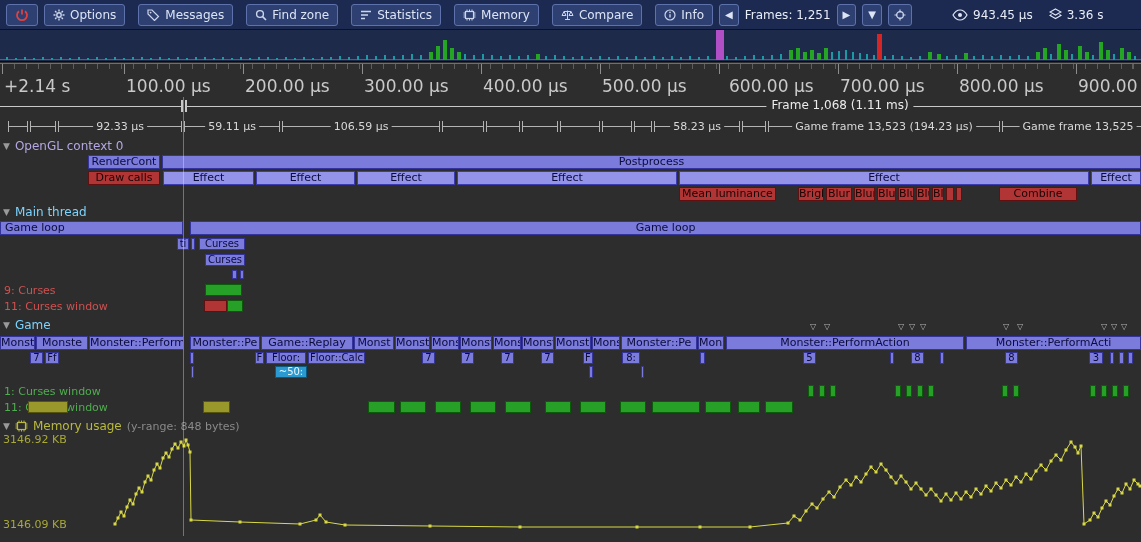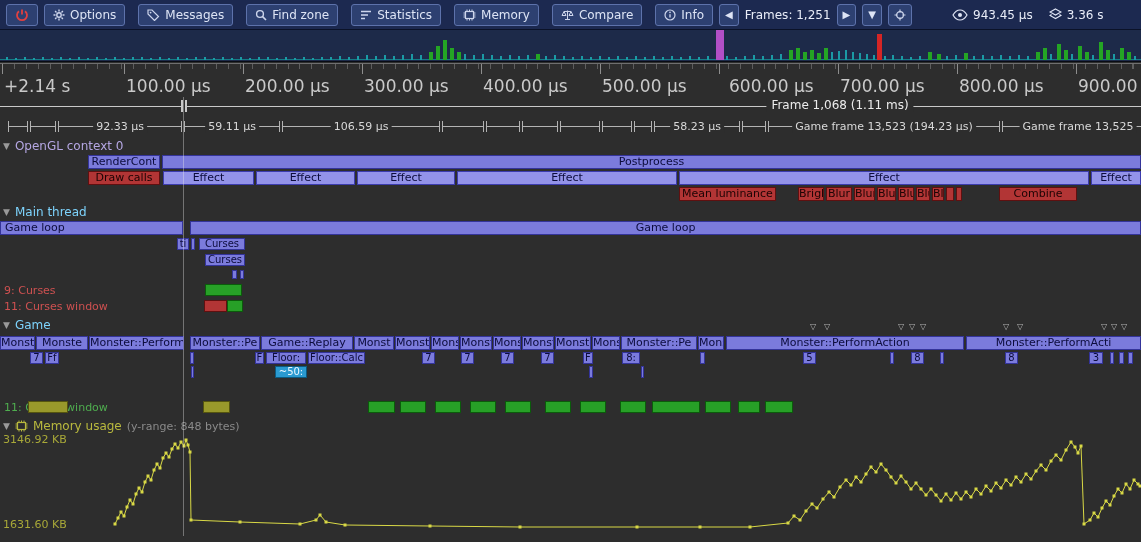--- a/index.html
+++ b/index.html
@@ -516,20 +516,36 @@
       <div class="zb purple" style="left: 1110px; width: 4px;"></div>
       <div class="zb purple" style="left: 1119px; width: 5px;"></div>
       <div class="zb purple" style="left: 1128px; width: 5px;"></div>
     </div>
   <div class="row small" style="top:366px">
       <div class="zb purple" style="left: 191px; width: 3px;"></div>
       <div class="zb cyan" style="left: 275px; width: 32px;">~50:</div>
       <div class="zb purple" style="left: 589px; width: 4px;"></div>
       <div class="zb purple" style="left: 641px; width: 3px;"></div>
     </div>
+  <div class="row small" style="top:385px">
+    <span class="lock-label green">1: Curses window</span>
+  <div class="zb green" style="left: 808px; width: 6px;"></div>
+      <div class="zb green" style="left: 819px; width: 6px;"></div>
+      <div class="zb green" style="left: 830px; width: 6px;"></div>
+      <div class="zb green" style="left: 895px; width: 6px;"></div>
+      <div class="zb green" style="left: 906px; width: 6px;"></div>
+      <div class="zb green" style="left: 917px; width: 6px;"></div>
+      <div class="zb green" style="left: 928px; width: 6px;"></div>
+      <div class="zb green" style="left: 1002px; width: 6px;"></div>
+      <div class="zb green" style="left: 1013px; width: 6px;"></div>
+      <div class="zb green" style="left: 1090px; width: 6px;"></div>
+      <div class="zb green" style="left: 1101px; width: 6px;"></div>
+      <div class="zb green" style="left: 1112px; width: 6px;"></div>
+      <div class="zb green" style="left: 1123px; width: 6px;"></div>
+    </div>
   <div class="row small" style="top:401px">
     <span class="lock-label green">11: Curses window</span>
   <div class="zb olive" style="left: 28px; width: 40px;"></div>
       <div class="zb olive" style="left: 203px; width: 27px;"></div>
       <div class="zb green" style="left: 368px; width: 27px;"></div>
       <div class="zb green" style="left: 400px; width: 26px;"></div>
       <div class="zb green" style="left: 435px; width: 26px;"></div>
       <div class="zb green" style="left: 470px; width: 26px;"></div>
       <div class="zb green" style="left: 505px; width: 26px;"></div>
       <div class="zb green" style="left: 545px; width: 26px;"></div>
@@ -546,21 +562,21 @@
     <span class="tb-icon">
       <svg width="13" height="12" viewBox="0 0 13 12">
           <rect x="2.5" y="2.5" width="8" height="7" fill="none" stroke="#b9b93e" stroke-width="1.2"></rect>
           <path d="M4 .5v2M6.5 .5v2M9 .5v2M4 9.5v2M6.5 9.5v2M9 9.5v2M.5 4h2M.5 6h2M.5 8h2M10.5 4h2M10.5 6h2M10.5 8h2" stroke="#b9b93e" stroke-width="1"></path>
         </svg>
     </span>
     <span class="t-mem">Memory usage</span>
     <span class="t-range">(y-range: 848 bytes)</span>
   </div>
   <span class="mem-ylab" style="top:433px">3146.92 KB</span>
-  <span class="mem-ylab" style="top:518px">1631.60 KB</span>
+  <span class="mem-ylab" style="top:518px">3146.09 KB</span>
   <svg id="memsvg" width="1141" height="100">
       <polyline points="115,88 118,82 121,76 124,80 127,71 130,64 133,68 136,58 139,52 142,56 145,46 148,40 151,44 154,34 157,28 160,32 163,22 166,17 169,21 172,13 175,8 178,12 181,6 184,10 186,4 188,9 190,16 191,84 240,86 300,88 316,84 320,79 326,86 345,89 430,90 520,91 637,91 700,91 750,91 788,87 794,80 800,84 806,75 812,68 817,72 823,63 829,56 834,61 840,51 846,44 851,49 856,41 861,46 866,38 871,31 876,36 881,28 886,34 891,41 896,47 901,40 906,46 911,53 916,47 921,53 926,59 931,53 936,59 941,65 946,58 951,64 956,57 961,63 966,56 971,61 976,53 981,58 986,50 991,55 996,47 1001,52 1006,44 1011,49 1016,41 1021,46 1026,38 1031,43 1036,35 1041,29 1046,34 1051,25 1056,19 1061,24 1066,14 1071,6 1075,11 1078,17 1081,10 1084,88 1090,84 1094,77 1098,81 1102,72 1106,65 1110,69 1114,60 1118,53 1122,57 1126,48 1130,53 1134,44 1138,48 1140,50" fill="none" stroke="#d9d946" stroke-width="1"></polyline>
       <rect x="113.5" y="86.5" width="3" height="3" fill="#d9d946"></rect>
       <rect x="116.5" y="80.5" width="3" height="3" fill="#d9d946"></rect>
       <rect x="119.5" y="74.5" width="3" height="3" fill="#d9d946"></rect>
       <rect x="122.5" y="78.5" width="3" height="3" fill="#d9d946"></rect>
       <rect x="125.5" y="69.5" width="3" height="3" fill="#d9d946"></rect>
       <rect x="128.5" y="62.5" width="3" height="3" fill="#d9d946"></rect>
       <rect x="131.5" y="66.5" width="3" height="3" fill="#d9d946"></rect>
       <rect x="134.5" y="56.5" width="3" height="3" fill="#d9d946"></rect>

